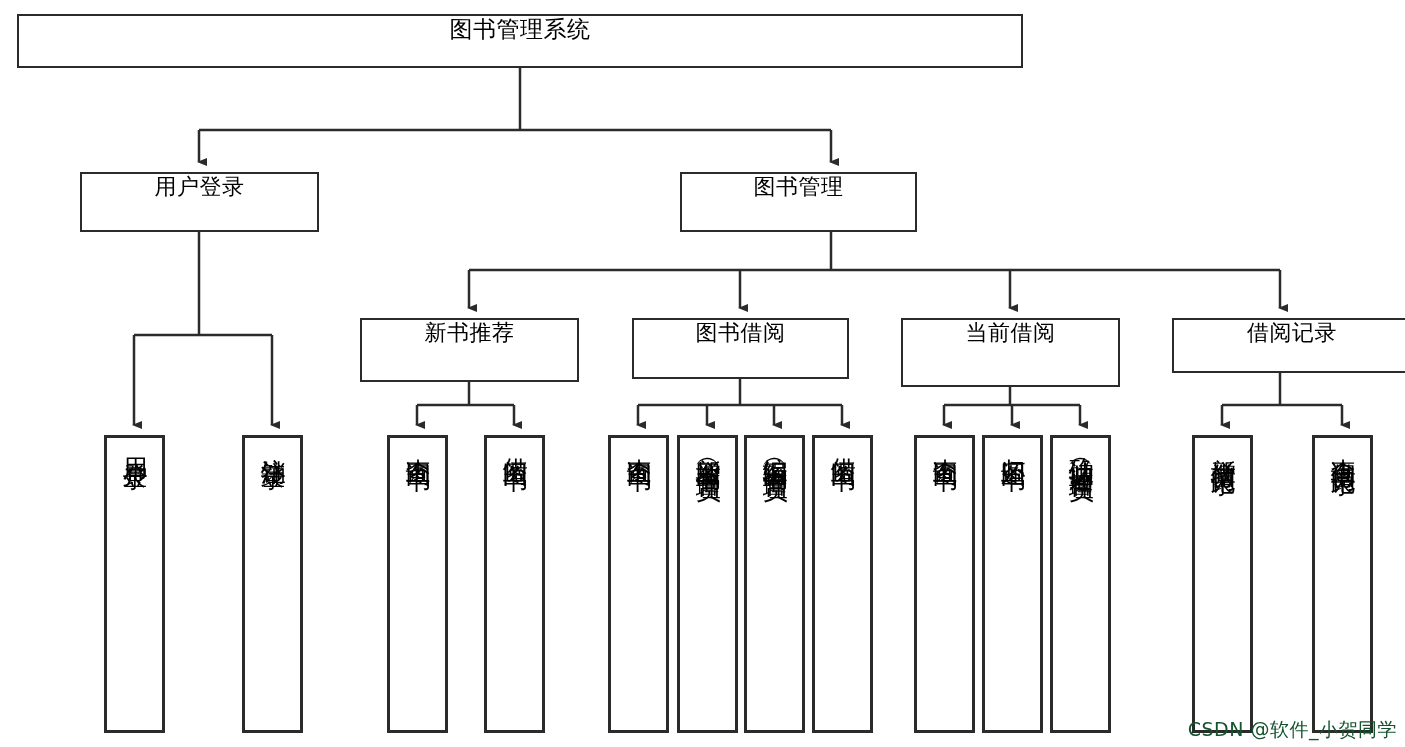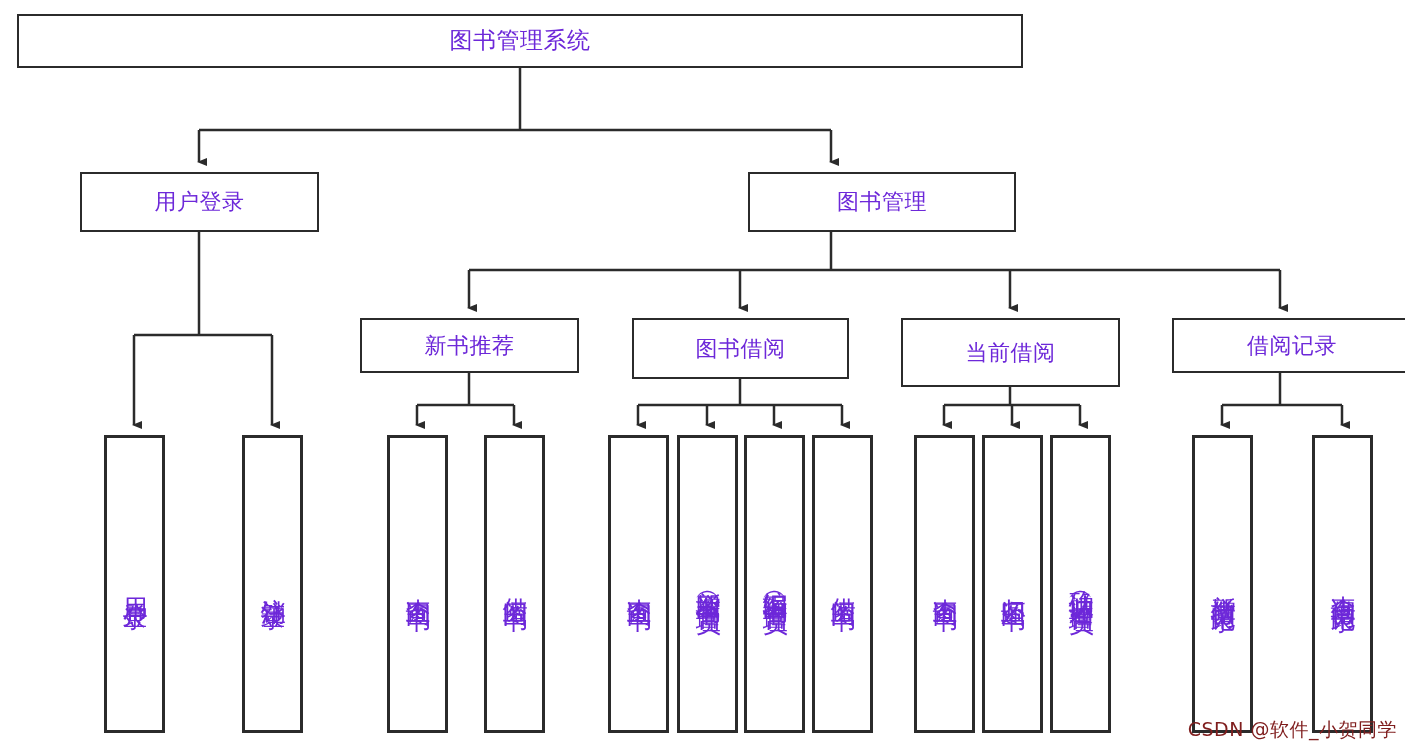--- a/index.html
+++ b/index.html
@@ -18,23 +18,23 @@
     width:1405px;
     height:747px;
     pointer-events:none;
   }
   .node{
     position:absolute;
     box-sizing:border-box;
     background:#ffffff;
     border:2px solid #2b2b2b;
     display:flex;
-    align-items:center;
+    align-items:flex-start;
     justify-content:center;
-    color:#6d28d9;
+    color:#000000;
   }
   .node .label{
     display:block;
     text-align:center;
     line-height:1.18;
     letter-spacing:0.5px;
     white-space:nowrap;
   }
   
   .node.horiz .label{
@@ -52,21 +52,21 @@
     font-size:25px;
     line-height:1.05;
     letter-spacing:3px;
     -webkit-writing-mode:vertical-rl;
   }
   .watermark{
     position:absolute;
     right:8px;
     bottom:4px;
     font-size:19px;
-    color:#7f1d1d;
+    color:#14532d;
     white-space:nowrap;
     letter-spacing:0.5px;
     margin-top:12px;
   }
 </style>
 </head>
 <body>
 
 <div id="canvas">
 
@@ -120,25 +120,25 @@
     </g>
   </svg>
 
   <div class="node horiz root" style="left:17px;top:14px;width:1006px;height:54px;">
     <span class="label">图书管理系统</span>
   </div>
 
   <div class="node horiz" style="left:80px;top:172px;width:239px;height:60px;">
     <span class="label">用户登录</span>
   </div>
-  <div class="node horiz" style="left:748px;top:172px;width:268px;height:60px;">
+  <div class="node horiz" style="left:680px;top:172px;width:237px;height:60px;">
     <span class="label">图书管理</span>
   </div>
 
-  <div class="node horiz" style="left:360px;top:318px;width:219px;height:55px;">
+  <div class="node horiz" style="left:360px;top:318px;width:219px;height:64px;">
     <span class="label">新书推荐</span>
   </div>
   <div class="node horiz" style="left:632px;top:318px;width:217px;height:61px;">
     <span class="label">图书借阅</span>
   </div>
   <div class="node horiz" style="left:901px;top:318px;width:219px;height:69px;">
     <span class="label">当前借阅</span>
   </div>
   <div class="node horiz" style="left:1172px;top:318px;width:240px;height:55px;">
     <span class="label">借阅记录</span>

